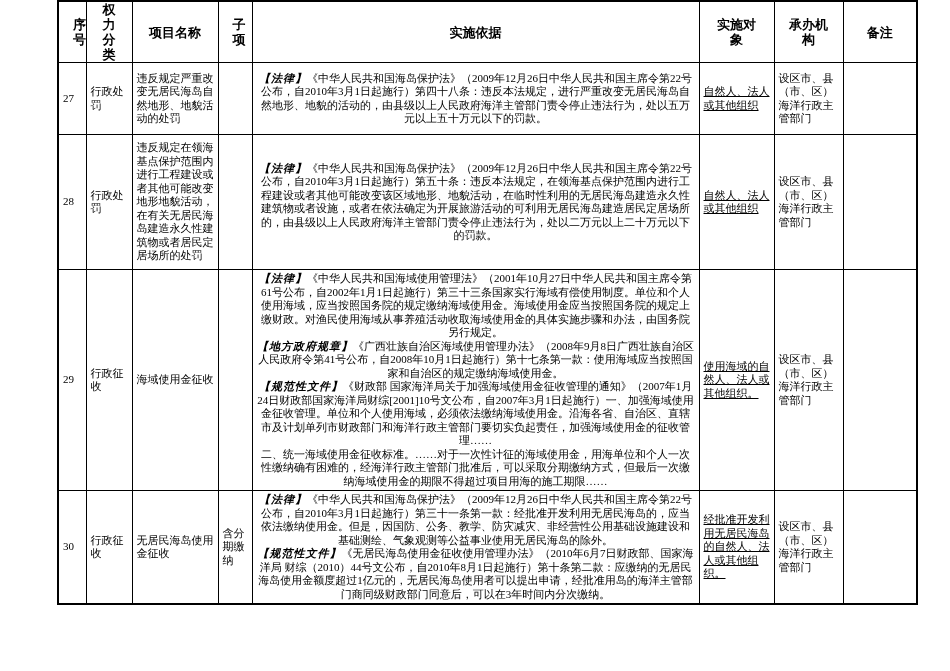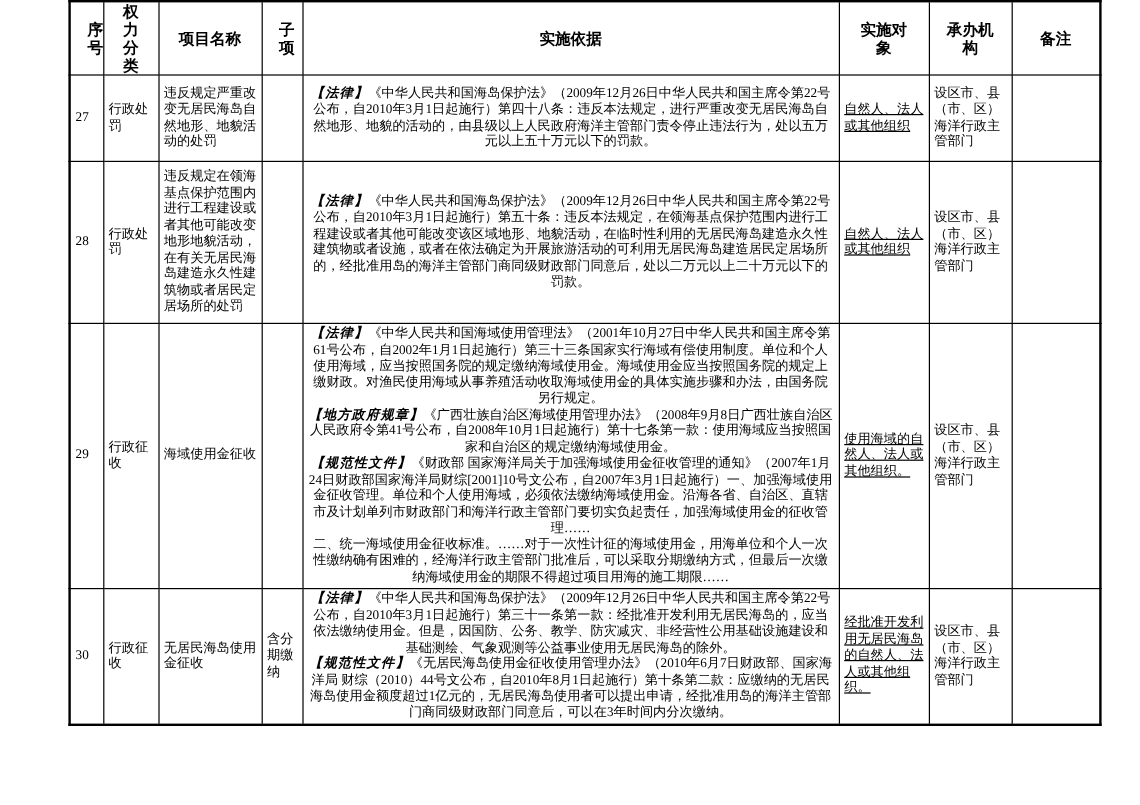--- a/index.html
+++ b/index.html
@@ -113,21 +113,21 @@
         <td class="c-agency">设区市、县（市、区）海洋行政主管部门</td>
         <td class="c-remark"></td>
       </tr>
 
       <tr class="r28">
         <td class="c-seq">28</td>
         <td class="c-cat">行政处罚</td>
         <td class="c-proj">违反规定在领海基点保护范围内进行工程建设或者其他可能改变地形地貌活动，在有关无居民海岛建造永久性建筑物或者居民定居场所的处罚</td>
         <td class="c-sub"></td>
         <td class="c-basis">
-          <p class="seg"><span class="seg-label">【法律】</span><span class="seg-text">《中华人民共和国海岛保护法》（2009年12月26日中华人民共和国主席令第22号公布，自2010年3月1日起施行）第五十条：违反本法规定，在领海基点保护范围内进行工程建设或者其他可能改变该区域地形、地貌活动，在临时性利用的无居民海岛建造永久性建筑物或者设施，或者在依法确定为开展旅游活动的可利用无居民海岛建造居民定居场所的，经批准用岛的海洋主管部门商同级财政部门同意后，处以二万元以上二十万元以下的罚款。</span></p>
+          <p class="seg"><span class="seg-label">【法律】</span><span class="seg-text">《中华人民共和国海岛保护法》（2009年12月26日中华人民共和国主席令第22号公布，自2010年3月1日起施行）第五十条：违反本法规定，在领海基点保护范围内进行工程建设或者其他可能改变该区域地形、地貌活动，在临时性利用的无居民海岛建造永久性建筑物或者设施，或者在依法确定为开展旅游活动的可利用无居民海岛建造居民定居场所的，由县级以上人民政府海洋主管部门责令停止违法行为，处以二万元以上二十万元以下的罚款。</span></p>
         </td>
         <td class="c-target">自然人、法人或其他组织</td>
         <td class="c-agency">设区市、县（市、区）海洋行政主管部门</td>
         <td class="c-remark"></td>
       </tr>
 
       <tr class="r29">
         <td class="c-seq">29</td>
         <td class="c-cat">行政征收</td>
         <td class="c-proj">海域使用金征收</td>

